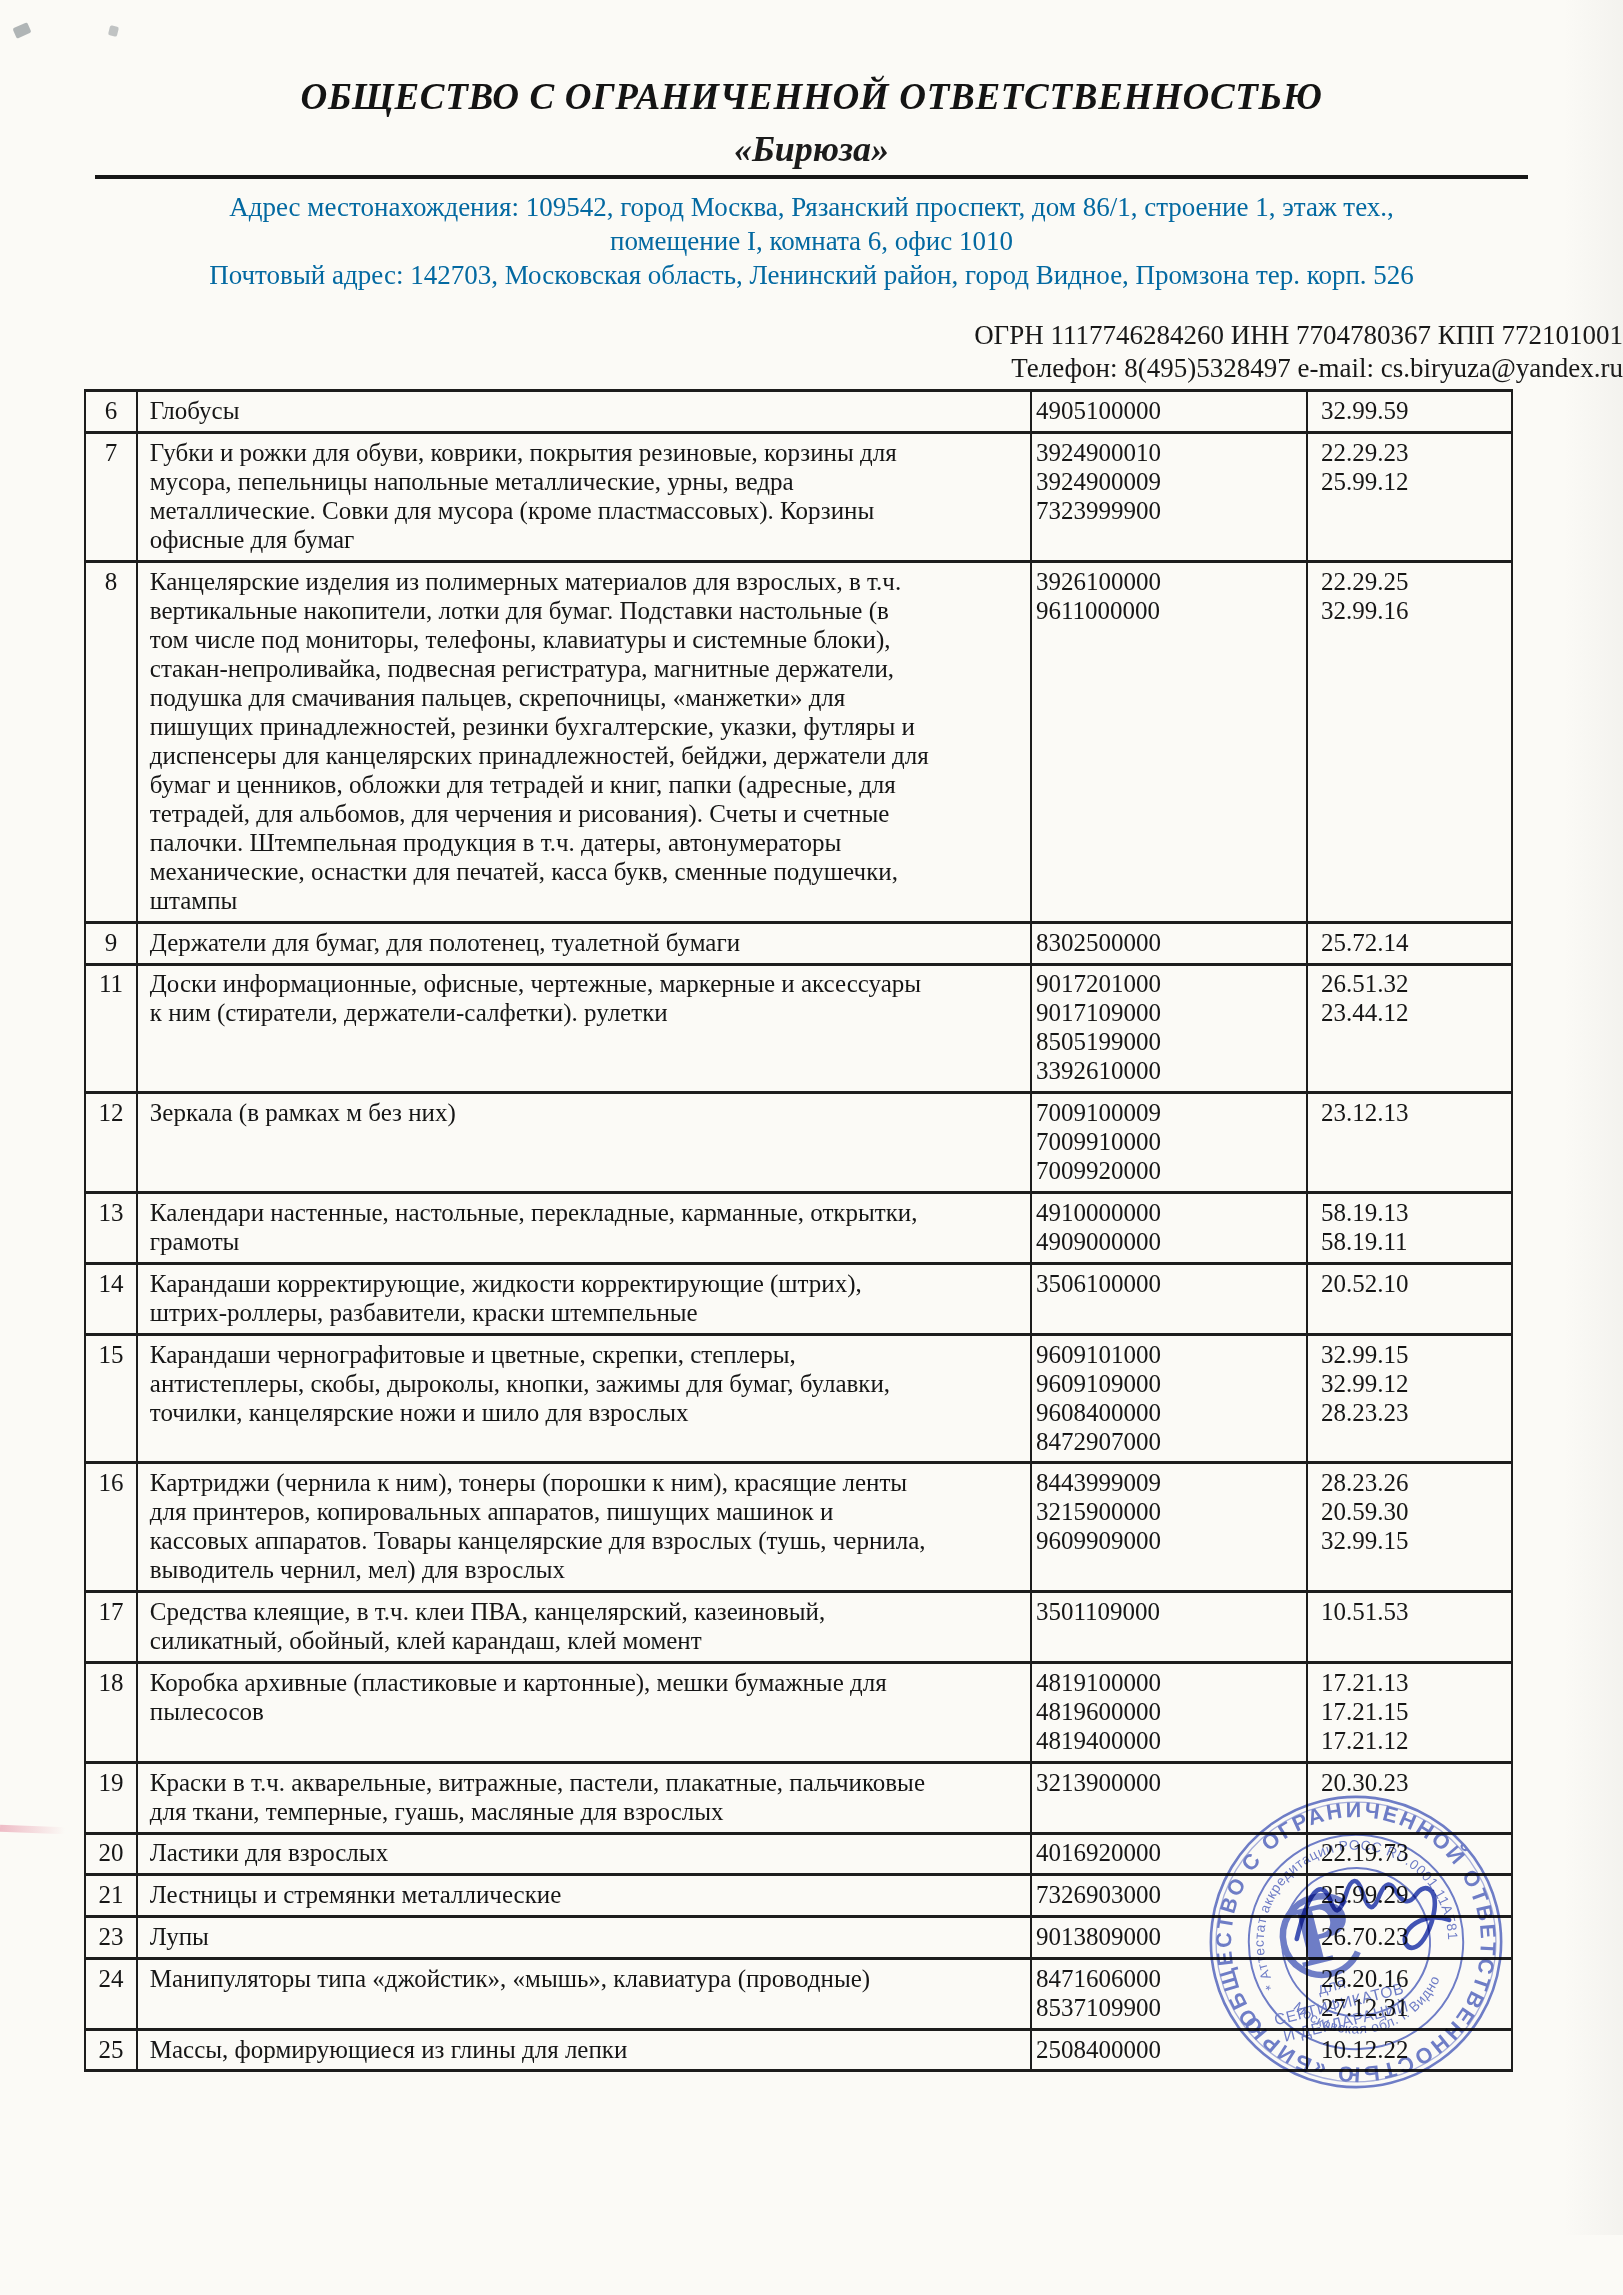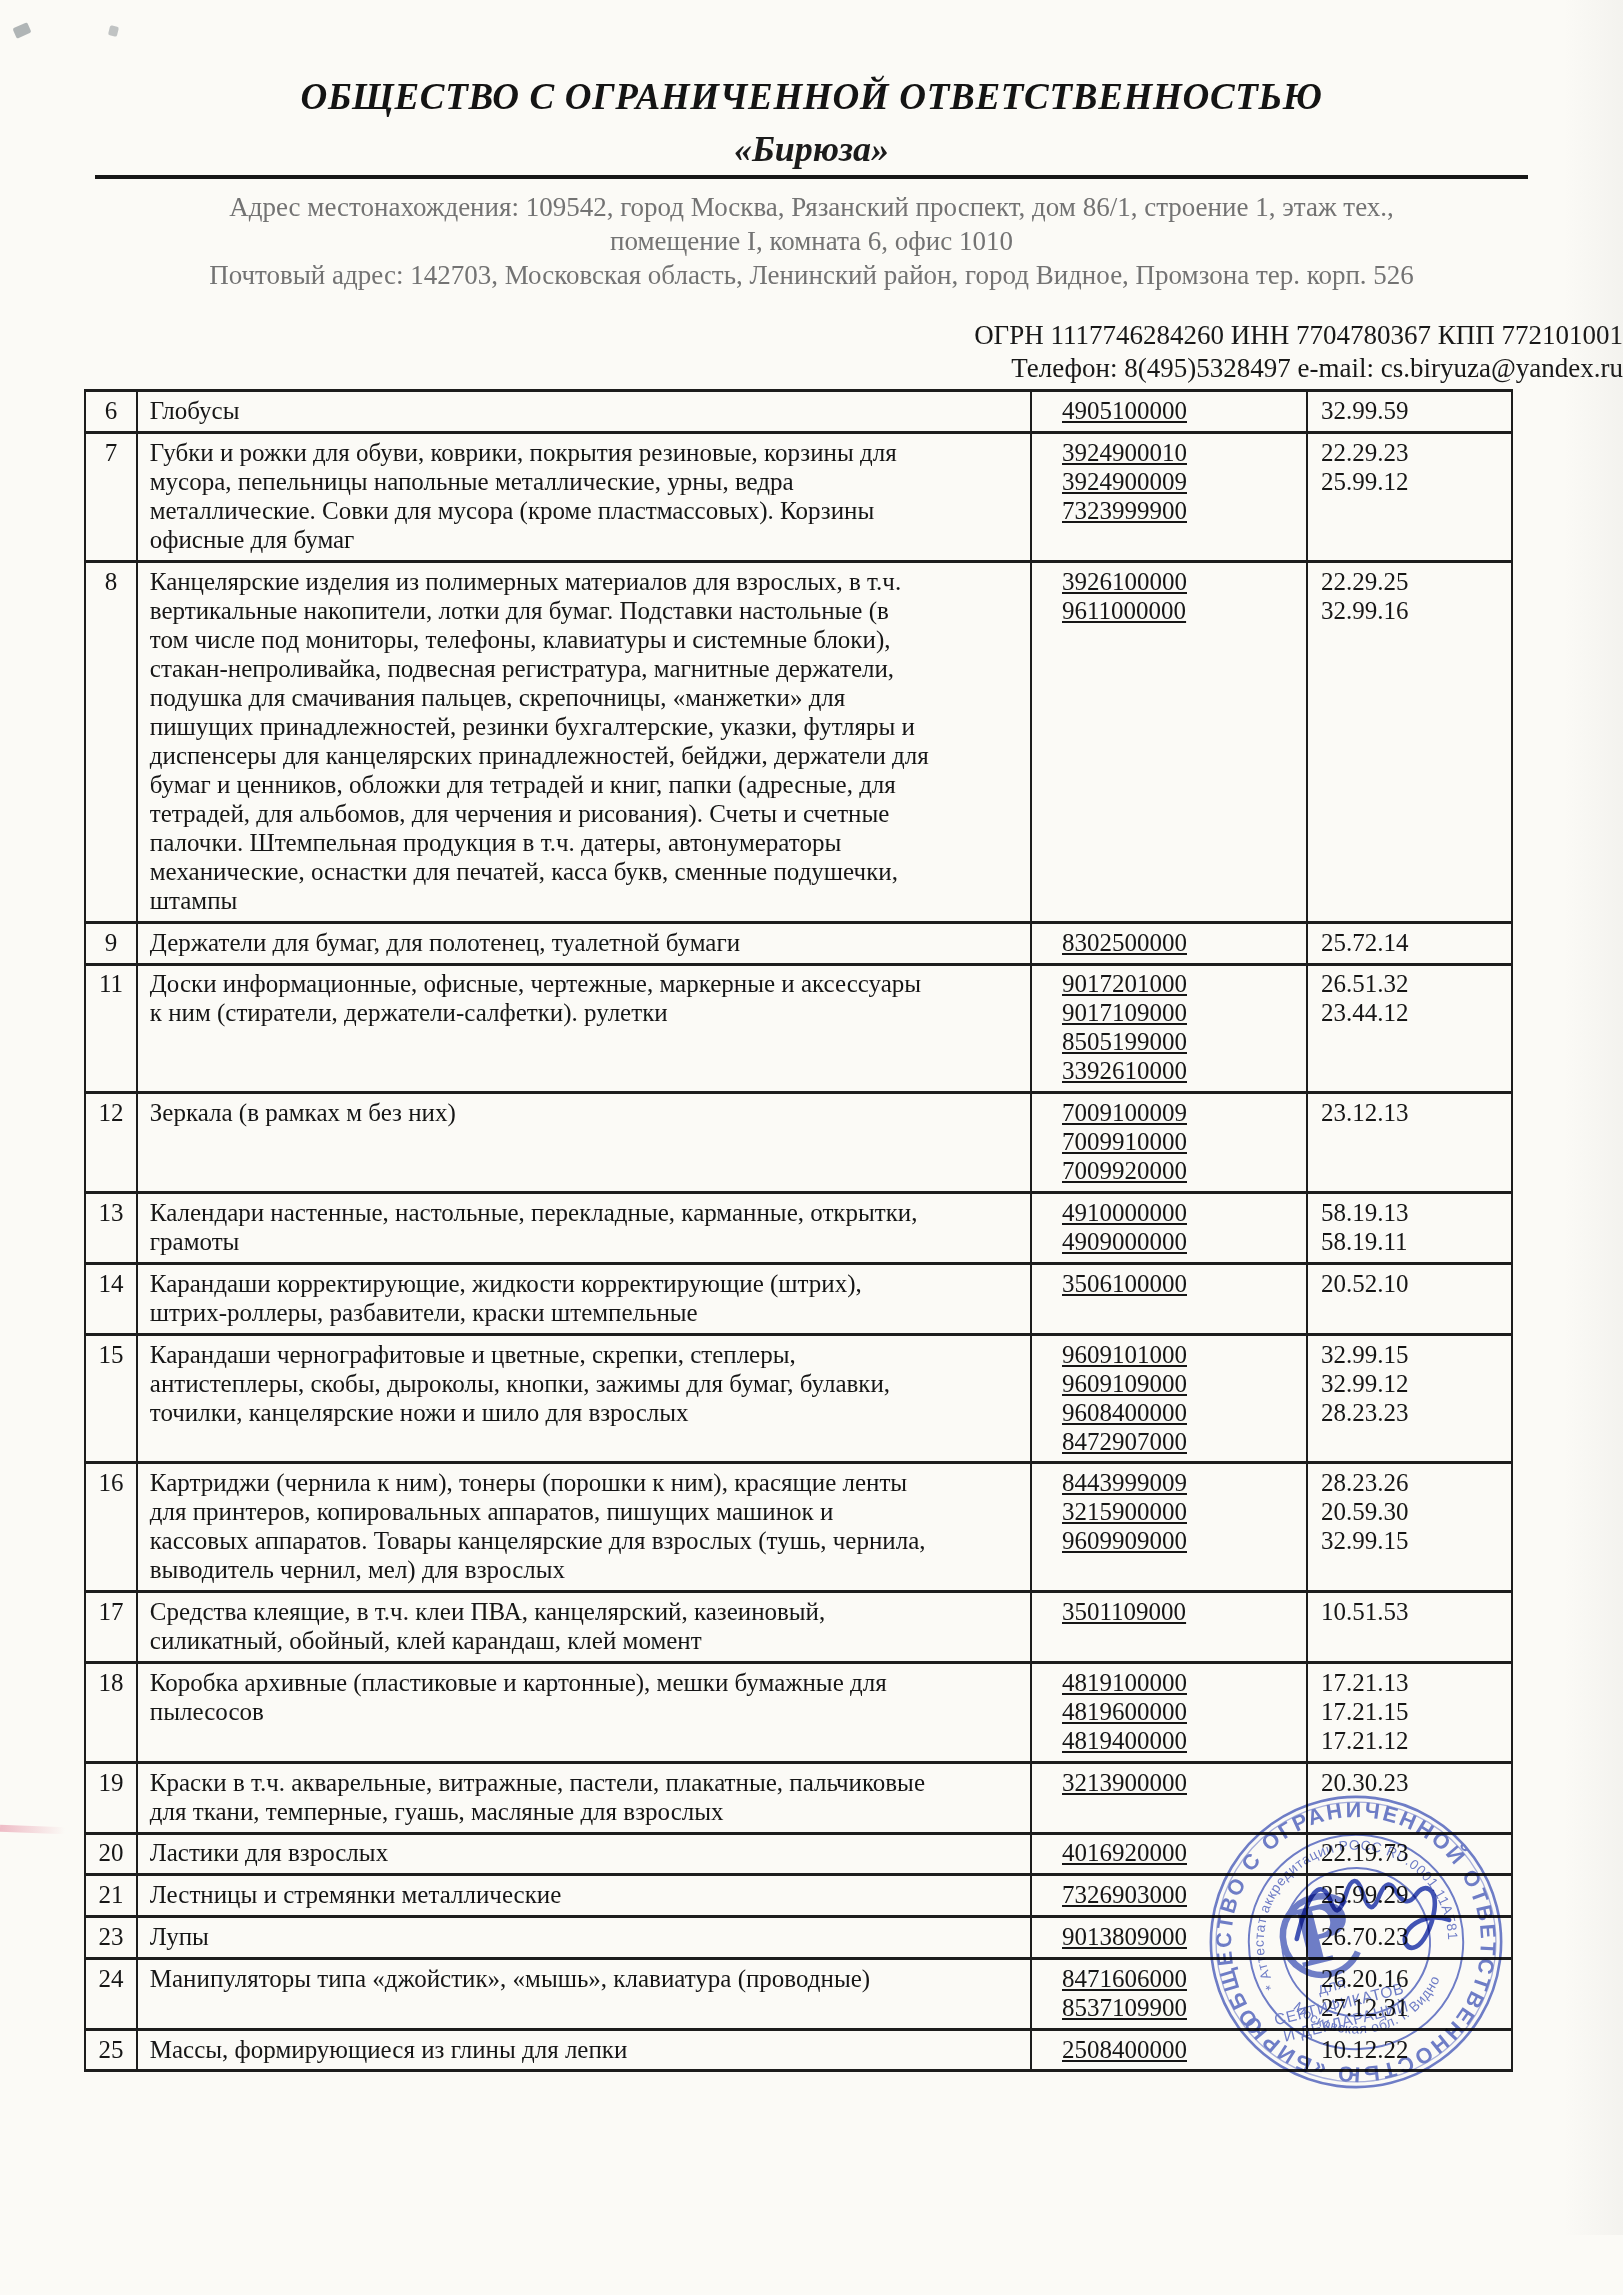--- a/index.html
+++ b/index.html
@@ -15,39 +15,39 @@
   }
   .doc-header { padding-top:77px; text-align:center; }
   .company-type {
     font-size:37px; font-weight:bold; font-style:italic; letter-spacing:0.7px;
     line-height:39px; color:#141414;
   }
   .company-name {
     font-size:36px; font-weight:bold; font-style:italic; margin-top:14.4px; line-height:38px;
   }
   .title-rule { width:1433px; height:4.6px; background:#171717; margin:6.5px auto 10.5px auto; }
-  .address-block { text-align:center; font-size:27px; line-height:34px; color:#737373; }
+  .address-block { text-align:center; font-size:27px; line-height:34px; color:#0369a1; }
   .reg-block { text-align:right; font-size:27px; line-height:33px; margin-top:27.5px; color:#181818; }
 
   table.products {
     border-collapse:collapse; margin-left:84px; margin-top:3.9px;
     table-layout:fixed; width:1428px;
     font-size:25px; color:#161616;
   }
   table.products, table.products td { border:2px solid #1d1d1d; }
   table.products tr { border-top:3.3px solid #1d1d1d; border-bottom:3.3px solid #1d1d1d; }
   table.products { border-top:3.3px solid #1d1d1d; border-bottom:3.3px solid #1d1d1d; }
   td { vertical-align:top; line-height:29px; padding:3.9px 5.2px 5.9px 5.2px; }
   col.w-num  { width:52px; }
   col.w-desc { width:894px; }
   col.w-code { width:276px; }
   col.w-okpd { width:205px; }
   .c-num  { text-align:center; padding-left:1.3px; padding-right:1.3px; }
   .c-desc { white-space:pre-line; padding-left:11.8px; padding-right:15.7px; }
-  .c-code { padding-left:30px;text-decoration:underline; }
+  .c-code { padding-left:4px; }
   .c-okpd { padding-left:13px; }
 
   
   .stamp-wrap {
     position:absolute; left:1205px; top:1791px; width:302px; height:302px;
     transform:rotate(-14deg); mix-blend-mode:multiply; opacity:.88; pointer-events:none;
   }
   .stamp-wrap svg { display:block; }
   .st-stroke { fill:none; stroke:#5c6dc7; }
   .st-text { fill:#5c6dc7; font-family:"Liberation Sans", sans-serif; }

